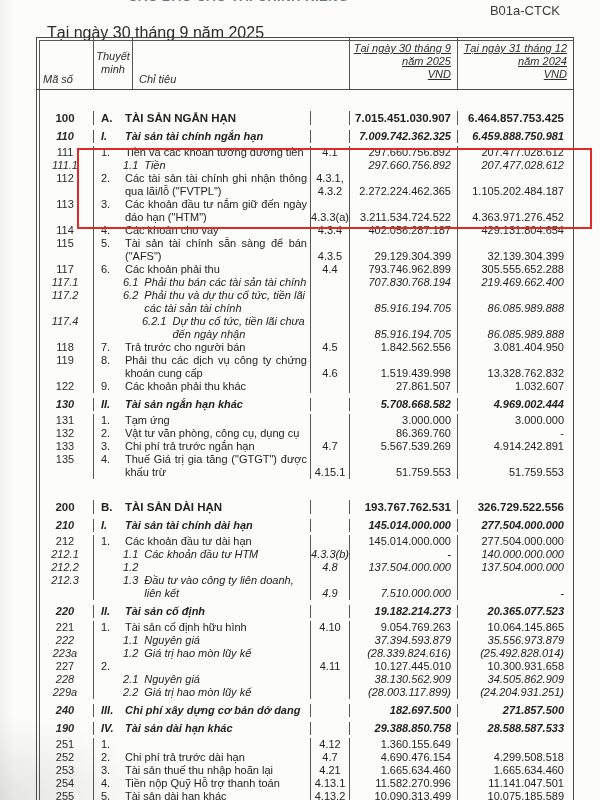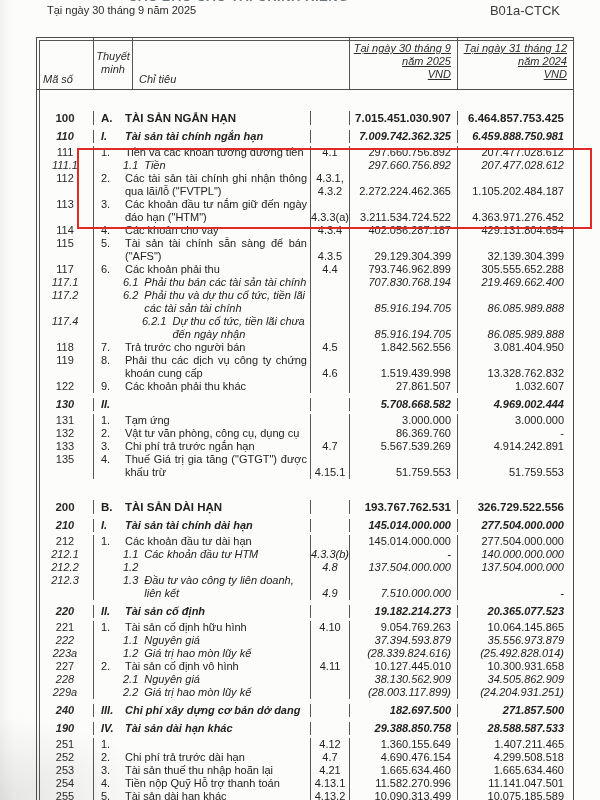--- a/index.html
+++ b/index.html
@@ -17,21 +17,21 @@
   }
   
   .top-clip{
     position:absolute;left:128px;top:0;width:300px;height:5px;overflow:hidden;
   }
   .top-clip span{
     display:block;margin-top:-11px;font-size:13px;font-weight:bold;
     color:#6b7780;letter-spacing:.5px;white-space:nowrap;
   }
   .date-line{
-    position:absolute;left:47px;top:4px;font-size:11px;color:#2b2b2b;
+    position:absolute;left:47px;top:24px;font-size:16px;color:#2b2b2b;
   }
   .form-code{
     position:absolute;right:40px;top:3px;font-size:13px;color:#3a3a3a;
   }
 
   
   .table-wrap{
     position:absolute;left:36px;top:37px;width:536px;
     border:1px solid #4c4c4c;background:transparent;
   }
@@ -347,20 +347,21 @@
           <div class="c w-v2 cell-v cell-v2">
             <span>1.032.607</span>
           </div>
         </div>
         <div class="row sec">
           <div class="c w-code bR cell-code">
             <span>130</span>
           </div>
           <div class="c w-item bR cell-item">
             <span class="pfx">II.</span>
+            <span class="lbl">Tài sản ngắn hạn khác</span>
           </div>
           <div class="c w-note bR cell-note"></div>
           <div class="c w-v1 bR cell-v cell-v1">
             <span>5.708.668.582</span>
           </div>
           <div class="c w-v2 cell-v cell-v2">
             <span>4.969.002.444</span>
           </div>
         </div>
         <div class="row item">
@@ -585,21 +586,20 @@
           <div class="c w-v2 cell-v cell-v2">
             <span>(25.492.828.014)</span>
           </div>
         </div>
         <div class="row item">
           <div class="c w-code bR cell-code">
             <span>227</span>
           </div>
           <div class="c w-item bR cell-item">
             <span class="pfx">2.</span>
-            <span class="lbl">Tài sản cố định vô hình</span>
           </div>
           <div class="c w-note bR cell-note"><span>4.11</span></div>
           <div class="c w-v1 bR cell-v cell-v1">
             <span>10.127.445.010</span>
           </div>
           <div class="c w-v2 cell-v cell-v2">
             <span>10.300.931.658</span>
           </div>
         </div>
         <div class="row sub ind1">
@@ -669,23 +669,20 @@
         <div class="row item">
           <div class="c w-code bR cell-code">
             <span>251</span>
           </div>
           <div class="c w-item bR cell-item">
             <span class="pfx">1.</span>
           </div>
           <div class="c w-note bR cell-note"><span>4.12</span></div>
           <div class="c w-v1 bR cell-v cell-v1">
             <span>1.360.155.649</span>
-          </div>
-          <div class="c w-v2 cell-v cell-v2">
-            <span>1.407.211.465</span>
           </div>
         </div>
         <div class="row item">
           <div class="c w-code bR cell-code">
             <span>252</span>
           </div>
           <div class="c w-item bR cell-item">
             <span class="pfx">2.</span>
             <span class="lbl">Chi phí trả trước dài hạn</span>
           </div>

